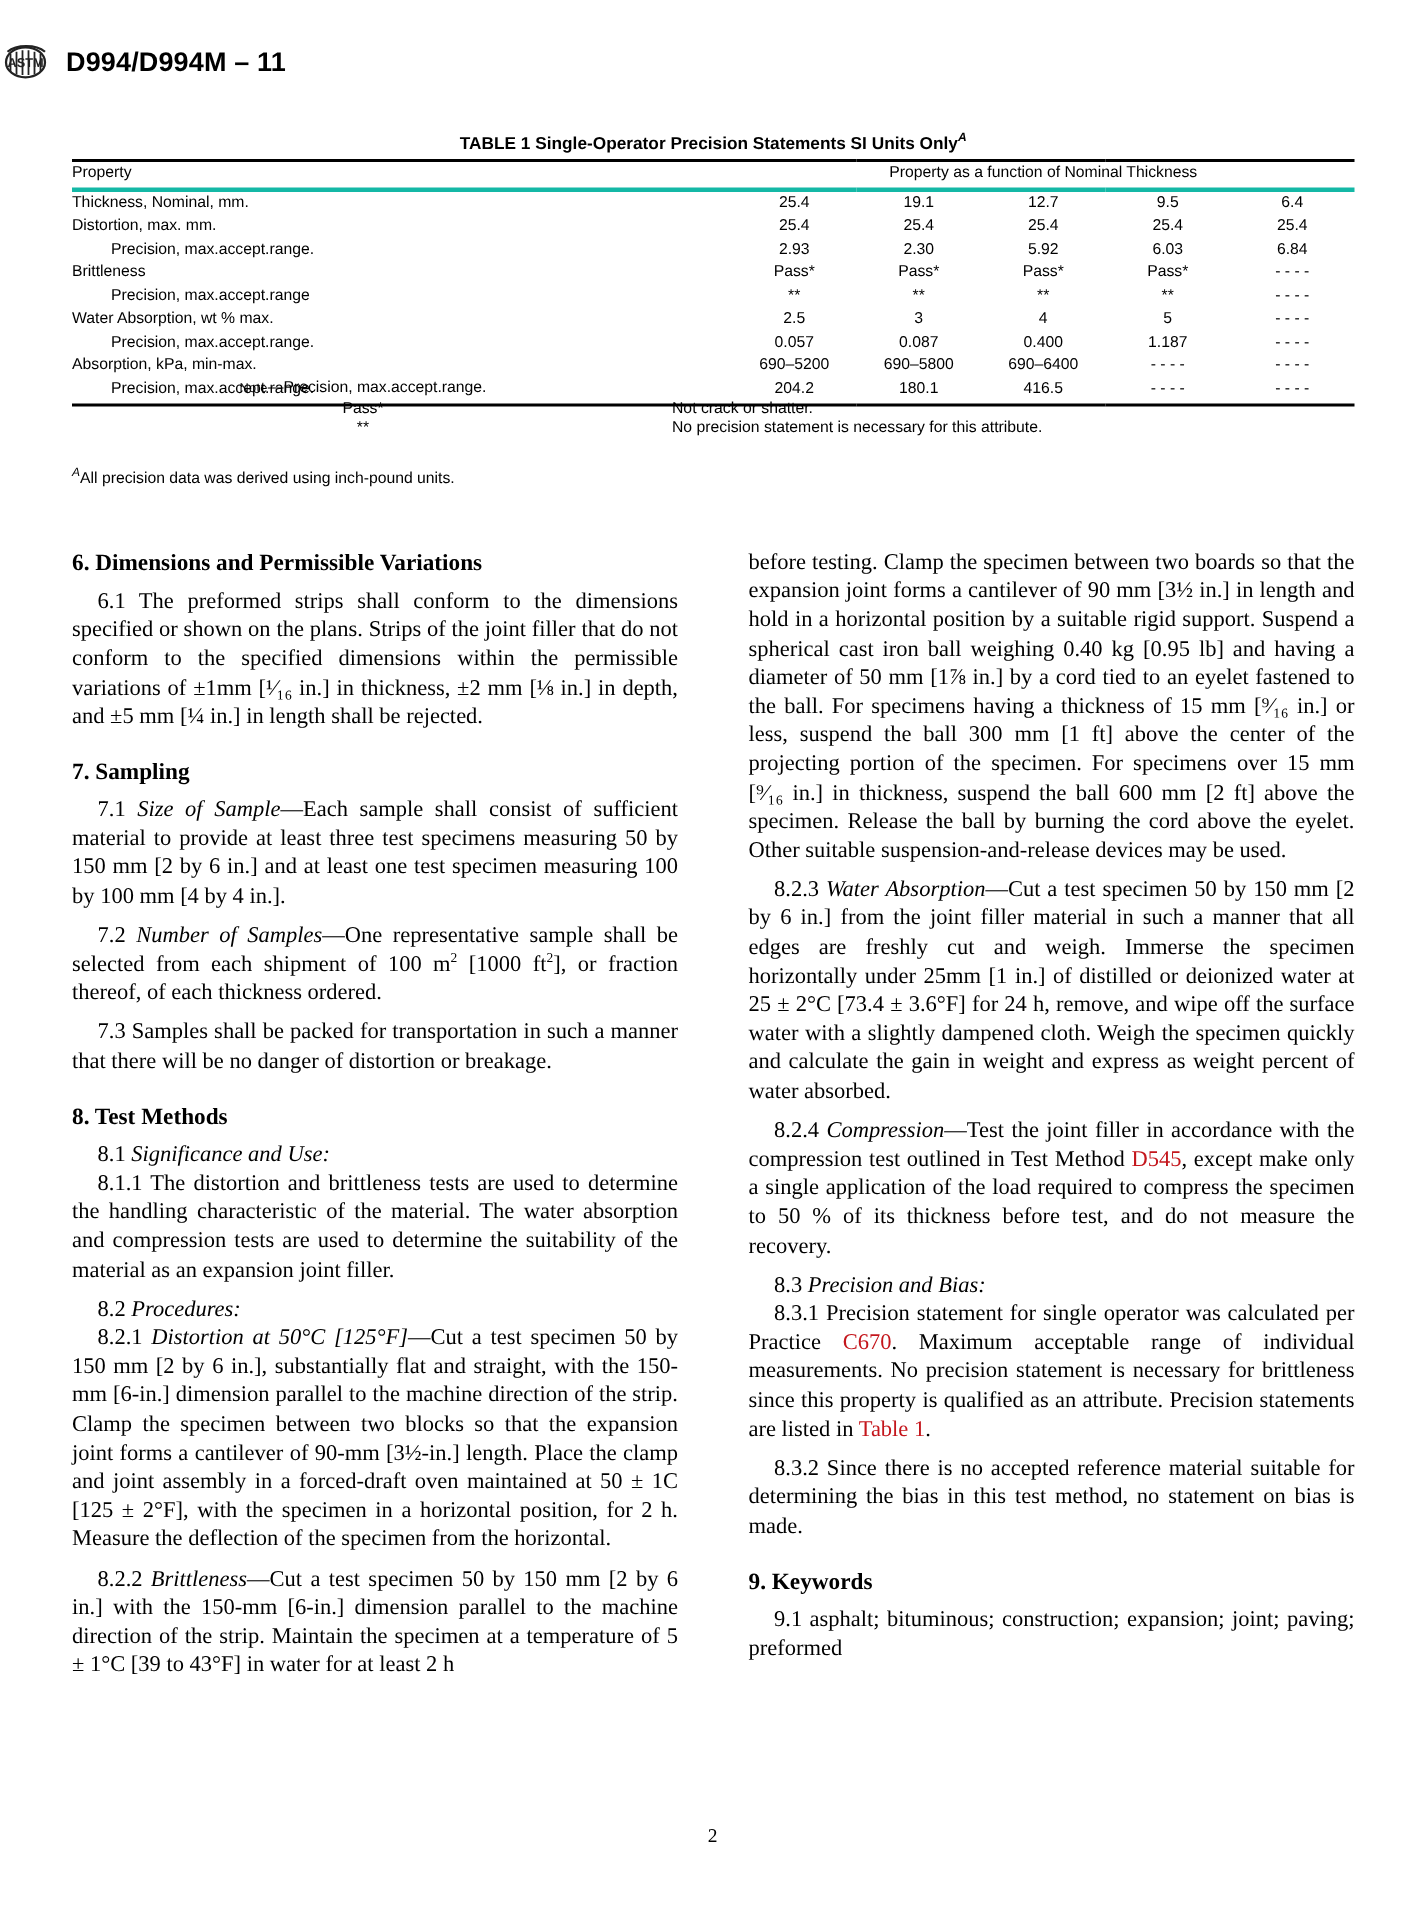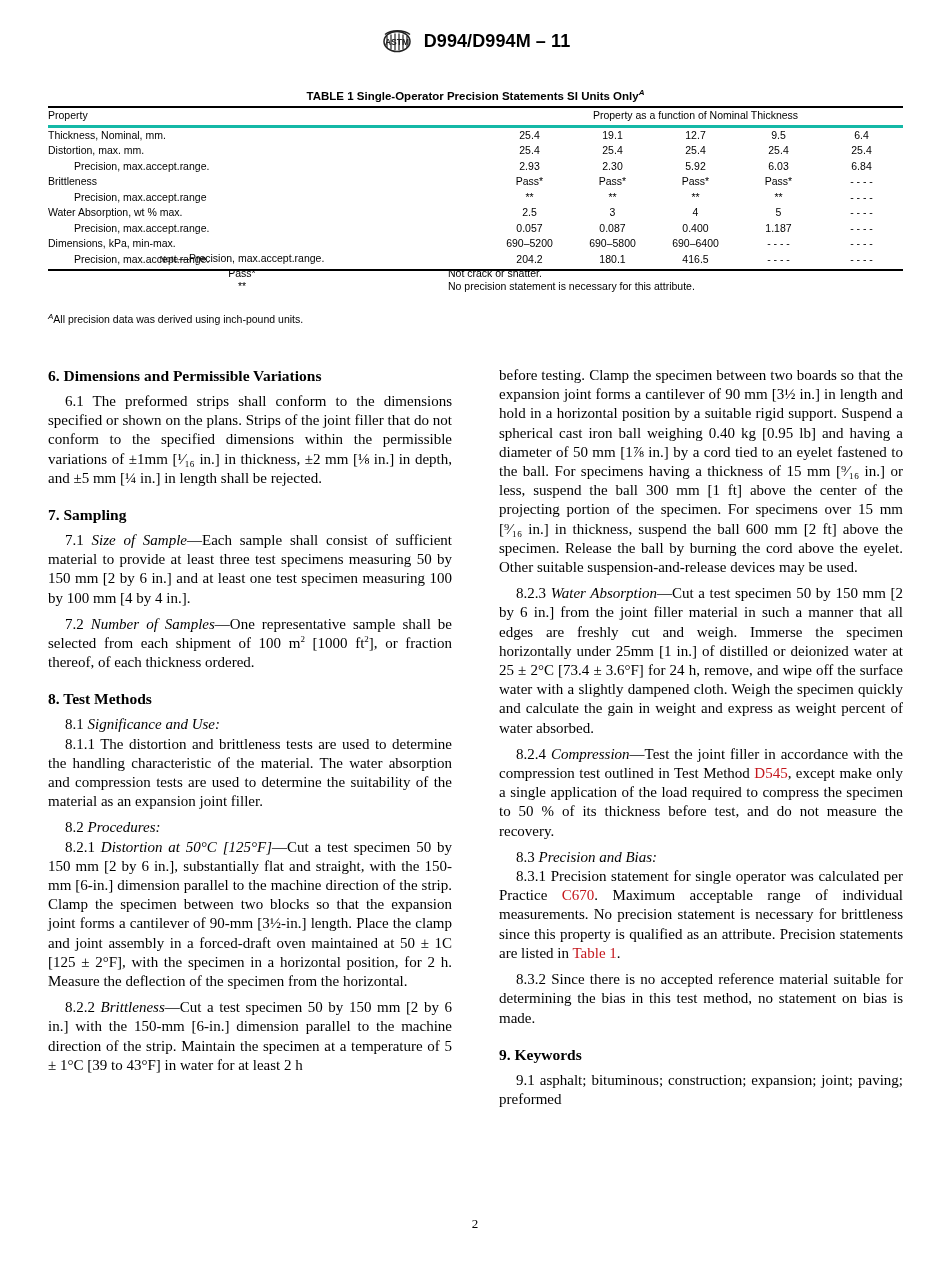--- a/index.html
+++ b/index.html
@@ -13,21 +13,20 @@
     position: relative;
     overflow: hidden;
   }
 
   
   .doc-header {
     position: absolute;
     top: 28px; left: 0; right: 0;
     display: flex;
     align-items: center;
-    justify-content: center;
     gap: 10px;
   }
   .astm-logo { width: 34px; height: 26px; display:block; }
   .doc-title {
     font-family: "Liberation Sans", sans-serif;
     font-weight: bold;
     font-size: 18px;
     letter-spacing: 0.1px;
   }
 
@@ -213,21 +212,21 @@
       </tr>
       <tr>
         <td class="prop indent">Precision, max.accept.range.</td>
         <td class="val">0.057</td>
         <td class="val">0.087</td>
         <td class="val">0.400</td>
         <td class="val">1.187</td>
         <td class="val">- - - -</td>
       </tr>
       <tr>
-        <td class="prop">Dimensions, kPa, min-max.</td>
+        <td class="prop">Absorption, kPa, min-max.</td>
         <td class="val">690–5200</td>
         <td class="val">690–5800</td>
         <td class="val">690–6400</td>
         <td class="val">- - - -</td>
         <td class="val">- - - -</td>
       </tr>
       <tr class="lastrow">
         <td class="prop indent">Precision, max.accept.range.</td>
         <td class="val">204.2</td>
         <td class="val">180.1</td>
@@ -259,20 +258,21 @@
 
 <div class="cols">
 
   <div class="col col-left">
     <h3 class="sec">6. Dimensions and Permissible Variations</h3>
     <p class="para">6.1 The preformed strips shall conform to the dimensions specified or shown on the plans. Strips of the joint filler that do not conform to the specified dimensions within the permissible variations of ±1mm [¹⁄₁₆ in.] in thickness, ±2 mm [⅛ in.] in depth, and ±5 mm [¼ in.] in length shall be rejected.</p>
 
     <h3 class="sec spaced">7. Sampling</h3>
     <p class="para">7.1&nbsp;<i>Size of Sample</i>—Each sample shall consist of sufficient material to provide at least three test specimens measuring 50 by 150 mm [2 by 6 in.] and at least one test specimen measuring 100 by 100 mm [4 by 4 in.].</p>
     <p class="para">7.2&nbsp;<i>Number of Samples</i>—One representative sample shall be selected from each shipment of 100 m<sup>2</sup> [1000 ft<sup>2</sup>], or fraction thereof, of each thickness ordered.</p>
+    <p class="para">7.3 Samples shall be packed for transportation in such a manner that there will be no danger of distortion or breakage.</p>
 
     <h3 class="sec spaced">8. Test Methods</h3>
     <p class="para">8.1&nbsp;<i>Significance and Use:</i></p>
     <p class="para" style="margin-top:0">8.1.1 The distortion and brittleness tests are used to determine the handling characteristic of the material. The water absorption and compression tests are used to determine the suitability of the material as an expansion joint filler.</p>
     <p class="para">8.2&nbsp;<i>Procedures:</i></p>
     <p class="para" style="margin-top:0">8.2.1&nbsp;<i>Distortion at 50°C [125°F]</i>—Cut a test specimen 50 by 150 mm [2 by 6 in.], substantially flat and straight, with the 150-mm [6-in.] dimension parallel to the machine direction of the strip. Clamp the specimen between two blocks so that the expansion joint forms a cantilever of 90-mm [3½-in.] length. Place the clamp and joint assembly in a forced-draft oven maintained at 50 ± 1C [125 ± 2°F], with the specimen in a horizontal position, for 2 h. Measure the deflection of the specimen from the horizontal.</p>
     <p class="para">8.2.2&nbsp;<i>Brittleness</i>—Cut a test specimen 50 by 150 mm [2 by 6 in.] with the 150-mm [6-in.] dimension parallel to the machine direction of the strip. Maintain the specimen at a temperature of 5 ± 1°C [39 to 43°F] in water for at least 2 h</p>
   </div>
 
   <div class="col col-right">

